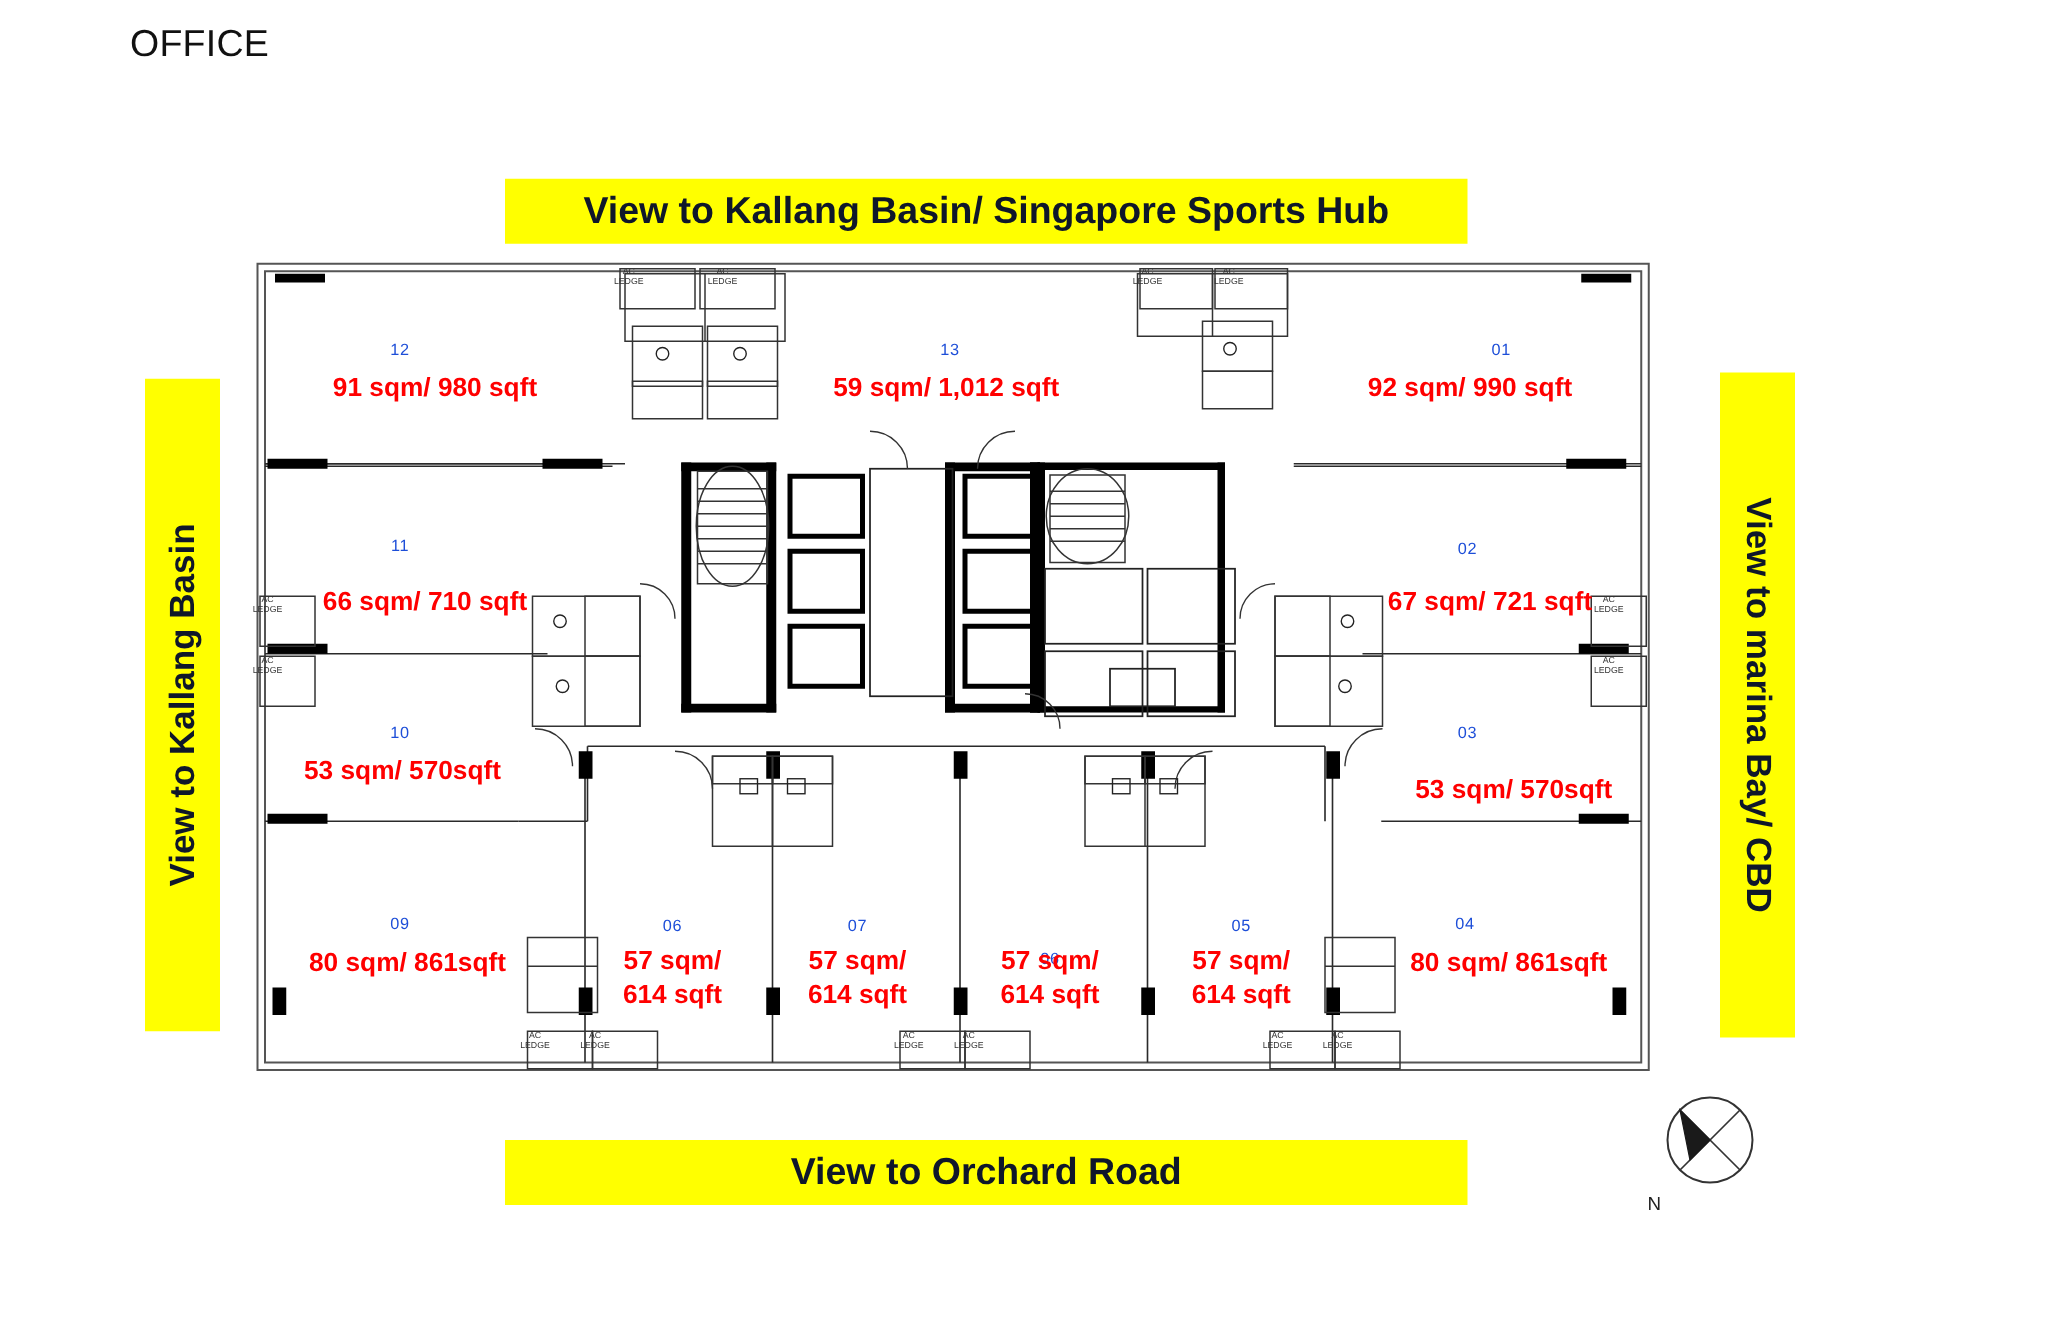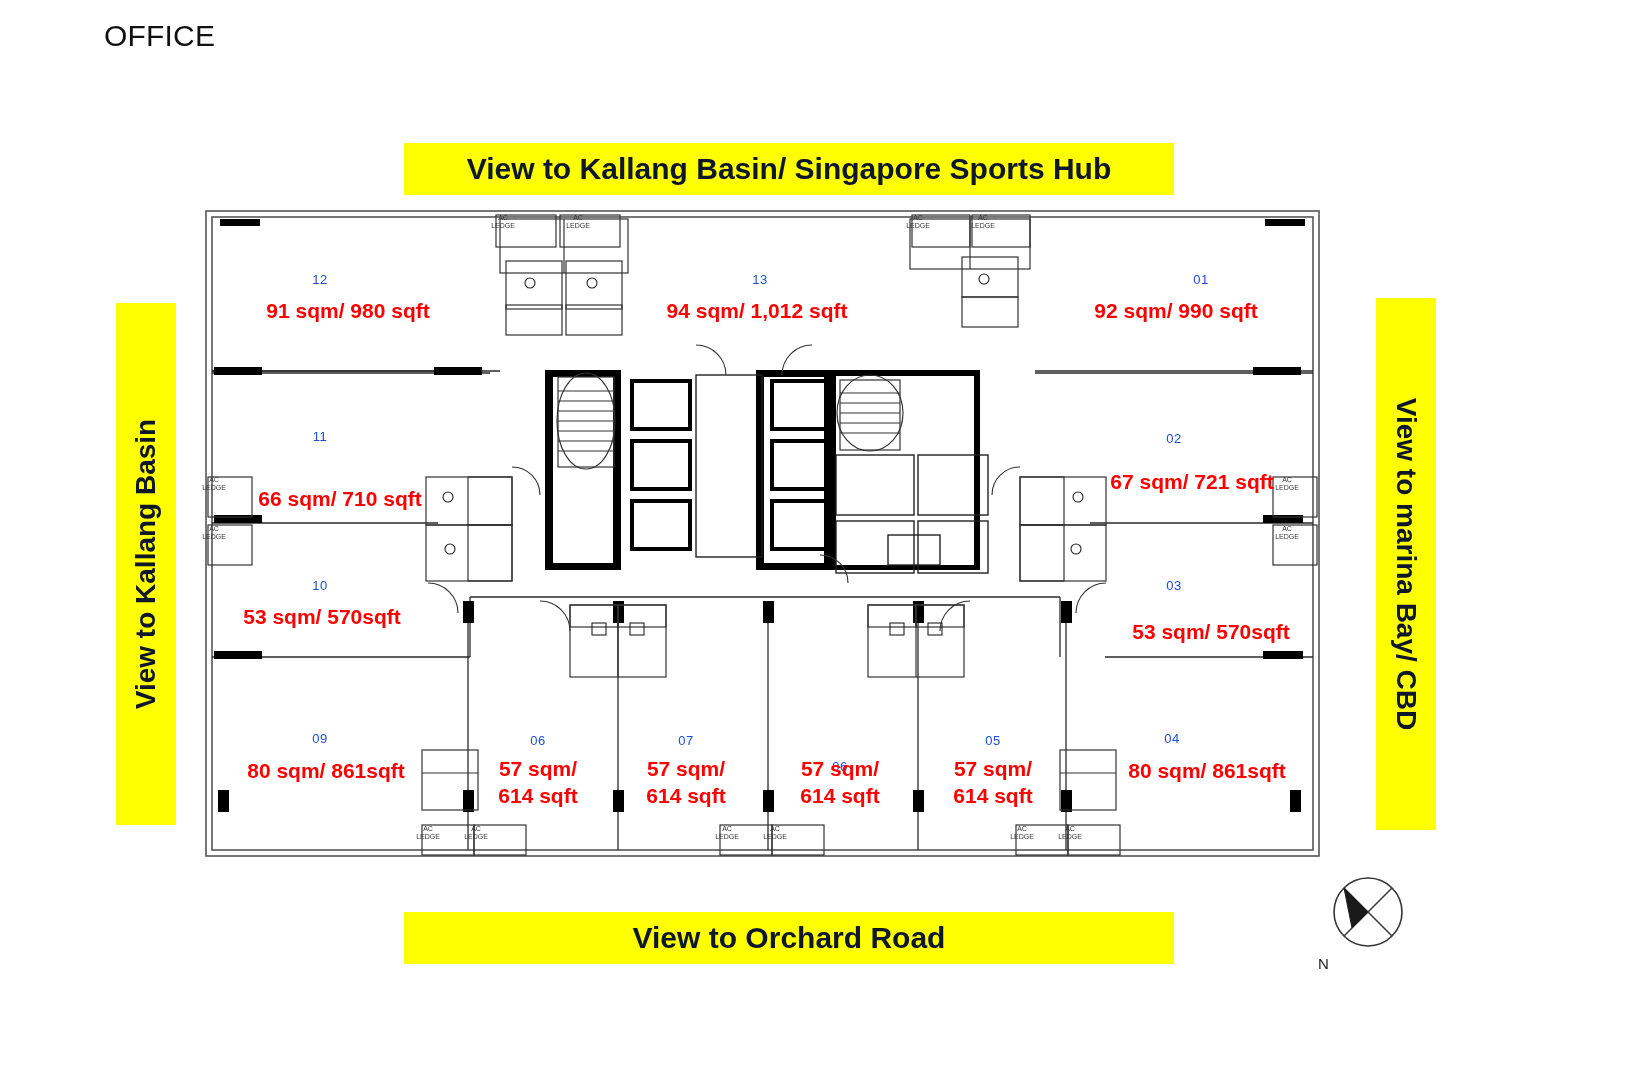--- a/index.html
+++ b/index.html
@@ -350,25 +350,25 @@
         <rect x="690" y="418" width="14" height="12"></rect>
         <rect x="728" y="418" width="14" height="12"></rect>
       </g>
     </svg>
   </div>
 
   <div id="unit-overlay">
       <div class="unit-no" style="left: 320px; top: 272px;">12</div>
       <div class="unit-area" style="left: 348px; top: 298px;">91 sqm/ 980 sqft</div>
       <div class="unit-no" style="left: 760px; top: 272px;">13</div>
-      <div class="unit-area" style="left: 757px; top: 298px;">94 sqm/ 1,012 sqft</div>
+      <div class="unit-area" style="left: 757px; top: 298px;">59 sqm/ 1,012 sqft</div>
       <div class="unit-no" style="left: 1177px; top: 272px; margin-left: 24px;">01</div>
       <div class="unit-area" style="left: 1176px; top: 298px;">92 sqm/ 990 sqft</div>
       <div class="unit-no" style="left: 320px; top: 429px;">11</div>
-      <div class="unit-area" style="left: 340px; top: 469px; margin-top: 17px;">66 sqm/ 710 sqft</div>
+      <div class="unit-area" style="left: 340px; top: 469px;">66 sqm/ 710 sqft</div>
       <div class="unit-no" style="left: 1174px; top: 431px;">02</div>
       <div class="unit-area" style="left: 1192px; top: 469px;">67 sqm/ 721 sqft</div>
       <div class="unit-no" style="left: 320px; top: 578px;">10</div>
       <div class="unit-area" style="left: 322px; top: 604px;">53 sqm/ 570sqft</div>
       <div class="unit-no" style="left: 1174px; top: 578px;">03</div>
       <div class="unit-area" style="left: 1211px; top: 619px;">53 sqm/ 570sqft</div>
       <div class="unit-no" style="left: 320px; top: 731px;">09</div>
       <div class="unit-area" style="left: 326px; top: 758px;">80 sqm/ 861sqft</div>
       <div class="unit-no" style="left: 538px; top: 733px;">06</div>
       <div class="unit-area" style="left: 538px; top: 756px;">57 sqm/

